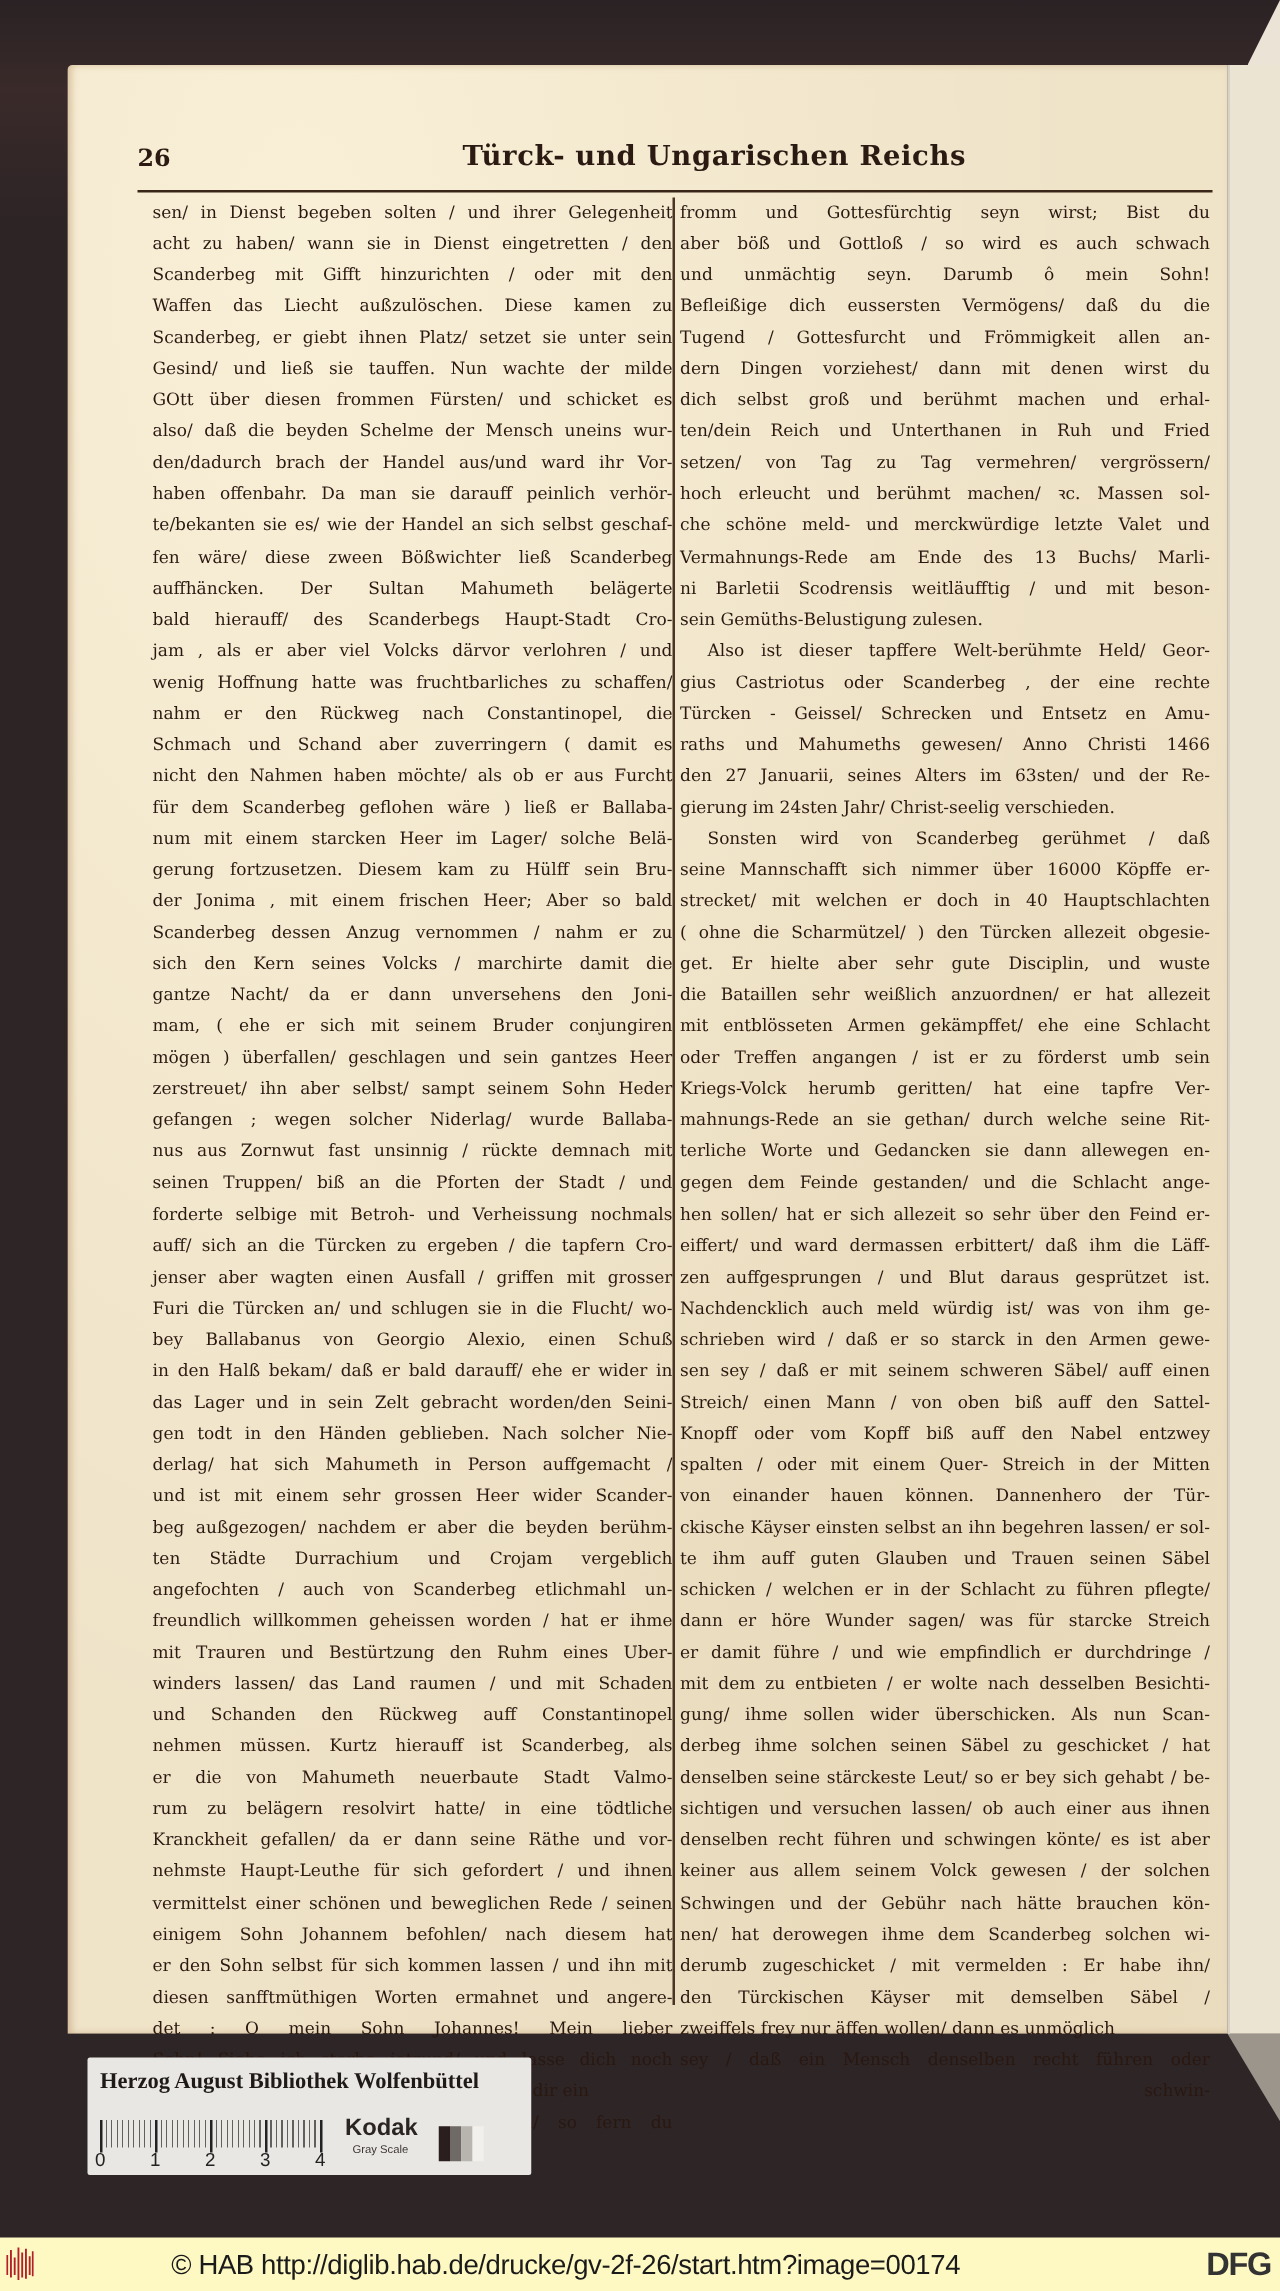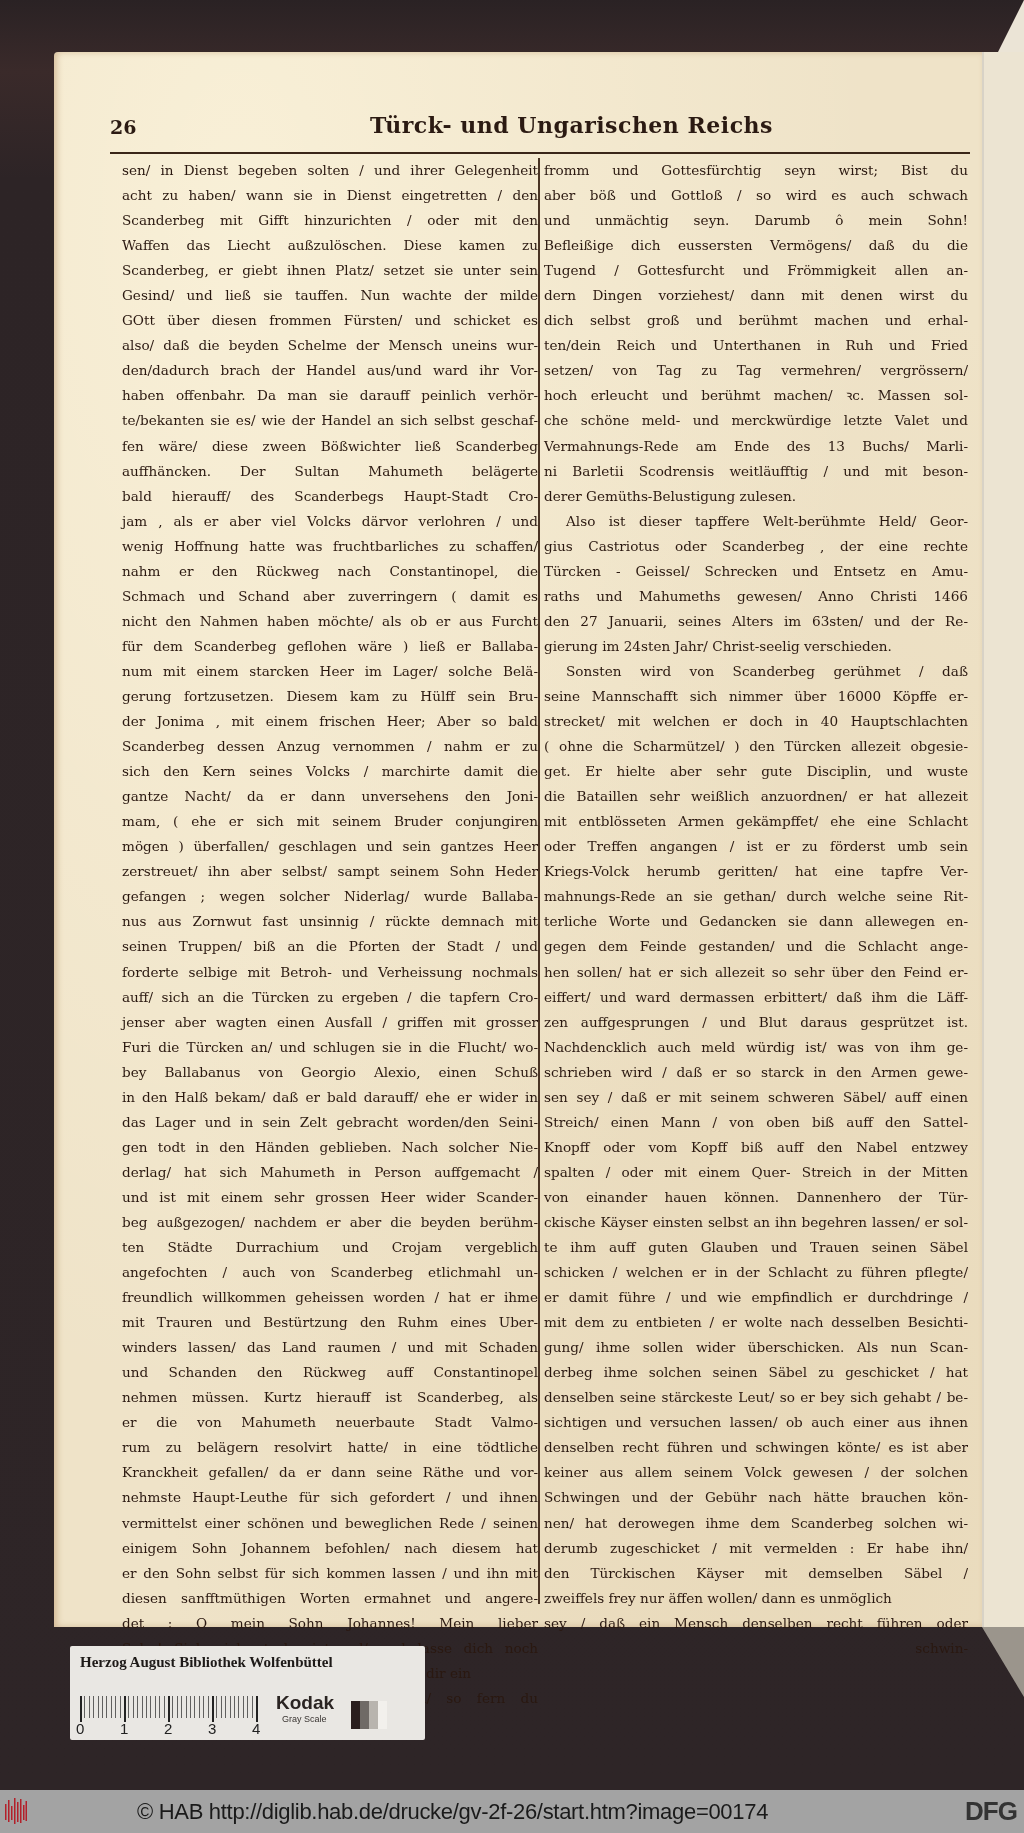--- a/index.html
+++ b/index.html
@@ -66,21 +66,21 @@
   .line.last { text-align-last: left; }
   .line.indent { padding-left: 22px; }
   .line.right { text-align: right; text-align-last: right; }
 
   .label-card {
     position: absolute; left: 70px; top: 1646px; width: 355px; height: 94px;
     background: #e9e7e3; border-radius: 2px;
   }
   .label-title {
     position: absolute; left: 10px; top: 8px;
-    font-family: "Liberation Serif", serif; font-weight: bold; font-size: 15px; color: #1e1a18;
+    font-family: "Liberation Serif", serif; font-weight: bold; font-size: 18px; color: #1e1a18;
     white-space: nowrap;
   }
   .ruler { position: absolute; left: 10px; top: 50px; width: 180px; height: 40px; }
   .ruler-ticks { position: absolute; left: 0; top: 0; width: 178px; height: 22px;
     background-image: repeating-linear-gradient(90deg, #333 0, #333 1px, transparent 1px, transparent 4.4px);
     opacity: 0.75; }
   .ruler-tick-major { position: absolute; top: 0; width: 1.5px; height: 26px; background: #222; }
   .ruler-num { position: absolute; top: 24px; font-family: "Liberation Sans", sans-serif; font-size: 15px; color: #222; }
   .kodak-brand {
     position: absolute; left: 206px; top: 46px;
@@ -90,21 +90,21 @@
     position: absolute; left: 212px; top: 68px;
     font-family: "Liberation Sans", sans-serif; font-size: 9px; color: #3a3532;
   }
   .grayscale-patch {
     position: absolute; left: 281px; top: 55px; width: 36px; height: 28px; display: flex;
   }
   .grayscale-patch span { flex: 1; }
 
   .footer {
     position: absolute; left: 0; top: 1790px; width: 1024px; height: 43px;
-    background: #a3a3a3;
+    background: #fef9c3;
   }
   .footer-logo { position: absolute; left: 5px; top: 6px; width: 22px; height: 30px; }
   .footer-text {
     position: absolute; left: 137px; top: 9px;
     font-family: "Liberation Sans", sans-serif; font-size: 22px; color: #1a1a1a; letter-spacing: -0.3px;
     white-space: nowrap;
   }
   .footer-dfg {
     position: absolute; left: 965px; top: 6px;
     font-family: "Liberation Sans", sans-serif; font-weight: bold; font-size: 26px; color: #333; letter-spacing: -1px;
@@ -198,21 +198,21 @@
     <span class="line">Befleißige dich eussersten Vermögens/ daß du die</span>
     <span class="line">Tugend / Gottesfurcht und Frömmigkeit allen an-</span>
     <span class="line">dern Dingen vorziehest/  dann mit denen wirst du</span>
     <span class="line">dich selbst groß und berühmt machen und erhal-</span>
     <span class="line">ten/dein Reich und Unterthanen in Ruh und Fried</span>
     <span class="line">setzen/ von  Tag zu Tag vermehren/ vergrössern/</span>
     <span class="line">hoch erleucht und berühmt machen/ ꝛc.   Massen sol-</span>
     <span class="line">che schöne meld- und  merckwürdige letzte  Valet und</span>
     <span class="line">Vermahnungs-Rede am Ende des 13 Buchs/ Marli-</span>
     <span class="line">ni Barletii Scodrensis weitläufftig /  und mit beson-</span>
-    <span class="line last">derer Gemüths-Belustigung zulesen.</span>
+    <span class="line last">sein Gemüths-Belustigung zulesen.</span>
     <span class="line indent">Also ist dieser tapffere Welt-berühmte Held/ Geor-</span>
     <span class="line">gius Castriotus oder Scanderbeg ,  der eine rechte</span>
     <span class="line">Türcken - Geissel/ Schrecken und Entsetz en Amu-</span>
     <span class="line">raths und Mahumeths gewesen/ Anno Christi 1466</span>
     <span class="line">den 27 Januarii, seines Alters im 63sten/ und der Re-</span>
     <span class="line last">gierung im 24sten Jahr/ Christ-seelig verschieden.</span>
     <span class="line indent">Sonsten wird von Scanderbeg gerühmet /  daß</span>
     <span class="line">seine Mannschafft sich nimmer über 16000 Köpffe er-</span>
     <span class="line">strecket/  mit welchen er doch in 40 Hauptschlachten</span>
     <span class="line">( ohne die Scharmützel/ ) den Türcken allezeit obgesie-</span>
@@ -230,20 +230,21 @@
     <span class="line">Nachdencklich auch meld würdig ist/ was von ihm ge-</span>
     <span class="line">schrieben wird  /   daß er  so starck in den Armen gewe-</span>
     <span class="line">sen sey /  daß er mit seinem schweren Säbel/  auff einen</span>
     <span class="line">Streich/ einen Mann /  von oben biß auff den Sattel-</span>
     <span class="line">Knopff oder  vom Kopff biß auff den Nabel entzwey</span>
     <span class="line">spalten / oder mit einem Quer- Streich in der Mitten</span>
     <span class="line">von einander  hauen können.     Dannenhero der Tür-</span>
     <span class="line">ckische Käyser einsten selbst an ihn begehren lassen/ er sol-</span>
     <span class="line">te ihm auff guten Glauben und Trauen seinen Säbel</span>
     <span class="line">schicken / welchen er in der Schlacht zu führen pflegte/</span>
+    <span class="line">dann er höre Wunder sagen/ was für starcke Streich</span>
     <span class="line">er damit führe /  und wie empfindlich er durchdringe /</span>
     <span class="line">mit dem zu entbieten / er wolte nach desselben Besichti-</span>
     <span class="line">gung/ ihme sollen wider überschicken.  Als nun Scan-</span>
     <span class="line">derbeg ihme solchen seinen Säbel zu geschicket /  hat</span>
     <span class="line">denselben seine stärckeste Leut/ so er bey sich gehabt / be-</span>
     <span class="line">sichtigen und versuchen lassen/ ob auch einer aus ihnen</span>
     <span class="line">denselben recht führen und schwingen könte/ es ist aber</span>
     <span class="line">keiner aus allem seinem Volck  gewesen /  der solchen</span>
     <span class="line">Schwingen und der Gebühr nach hätte brauchen kön-</span>
     <span class="line">nen/ hat derowegen ihme dem Scanderbeg solchen wi-</span>

